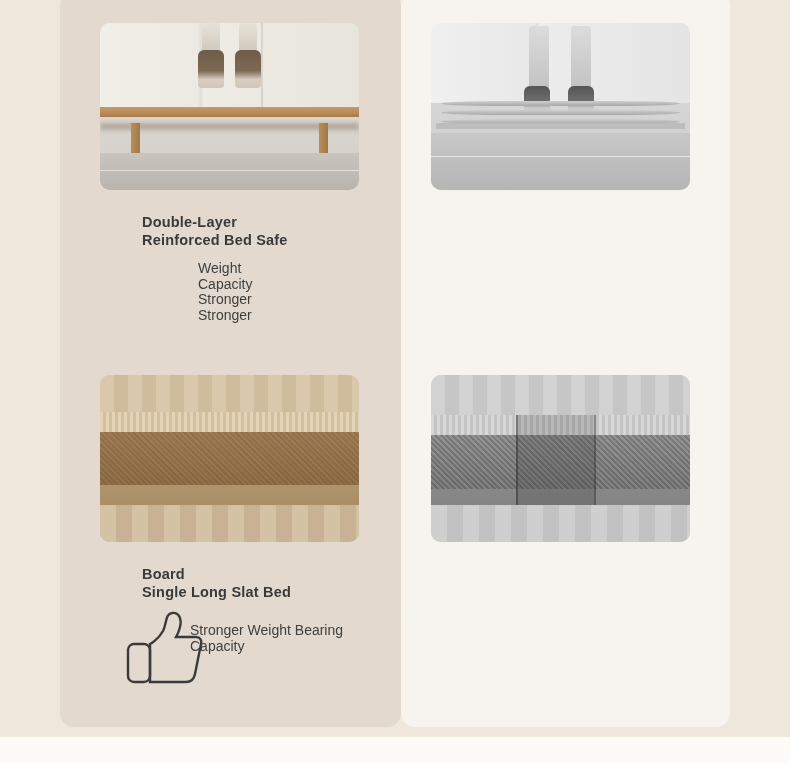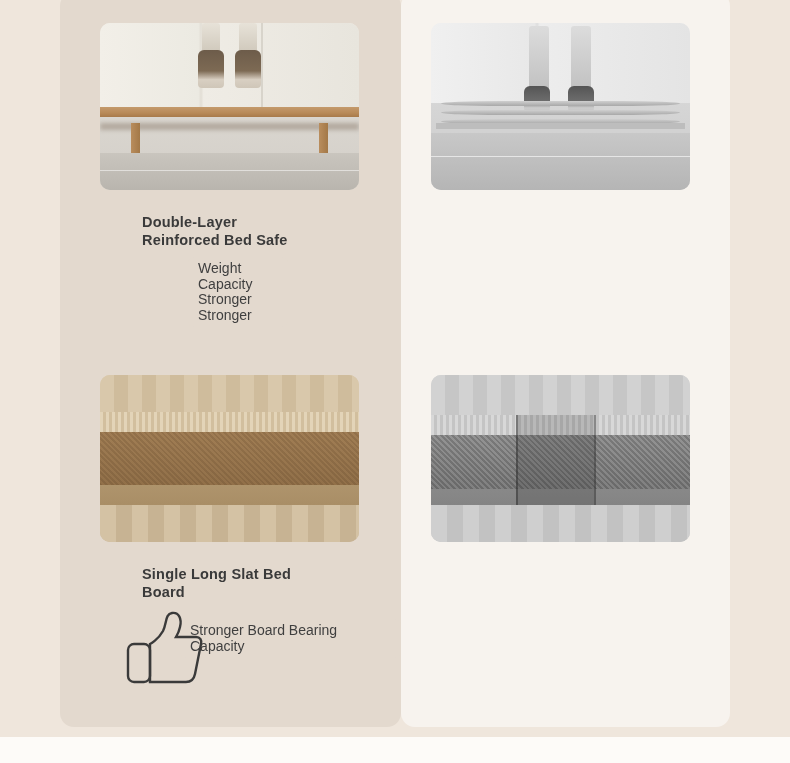--- a/index.html
+++ b/index.html
@@ -377,25 +377,25 @@
         <div class="photo-inner">
           <div class="bgfloor"></div>
           <div class="bgfloor2"></div>
           <div class="plank"></div>
           <div class="grain-top"></div>
           <div class="rough"></div>
         </div>
       </div>
 
       <div class="title title-dark t3">
+        <div>Board</div>
         <div>Single Long Slat Bed</div>
-        <div>Board</div>
-      </div>
-
-      <div class="pill f5">Stronger Board Bearing Capacity</div>
+      </div>
+
+      <div class="pill f5">Stronger Weight Bearing Capacity</div>
 
       <div class="thumb">
         <svg width="86" height="90" viewBox="0 0 86 90" fill="none" stroke="#3a3a3a" stroke-width="2.4">
           <path d="M30 40 C30 40 38 36 43 27 C47 19 45 10 52 9 C59 8 62 15 60 23 C59 28 56 33 56 33 L76 33 C80 33 82 36 81 40 L75 70 C74 75 71 78 66 78 L30 78 Z"></path>
           <rect x="8" y="40" width="22" height="38" rx="6"></rect>
         </svg>
       </div>
     </div>
 
     <div class="col col-right">

